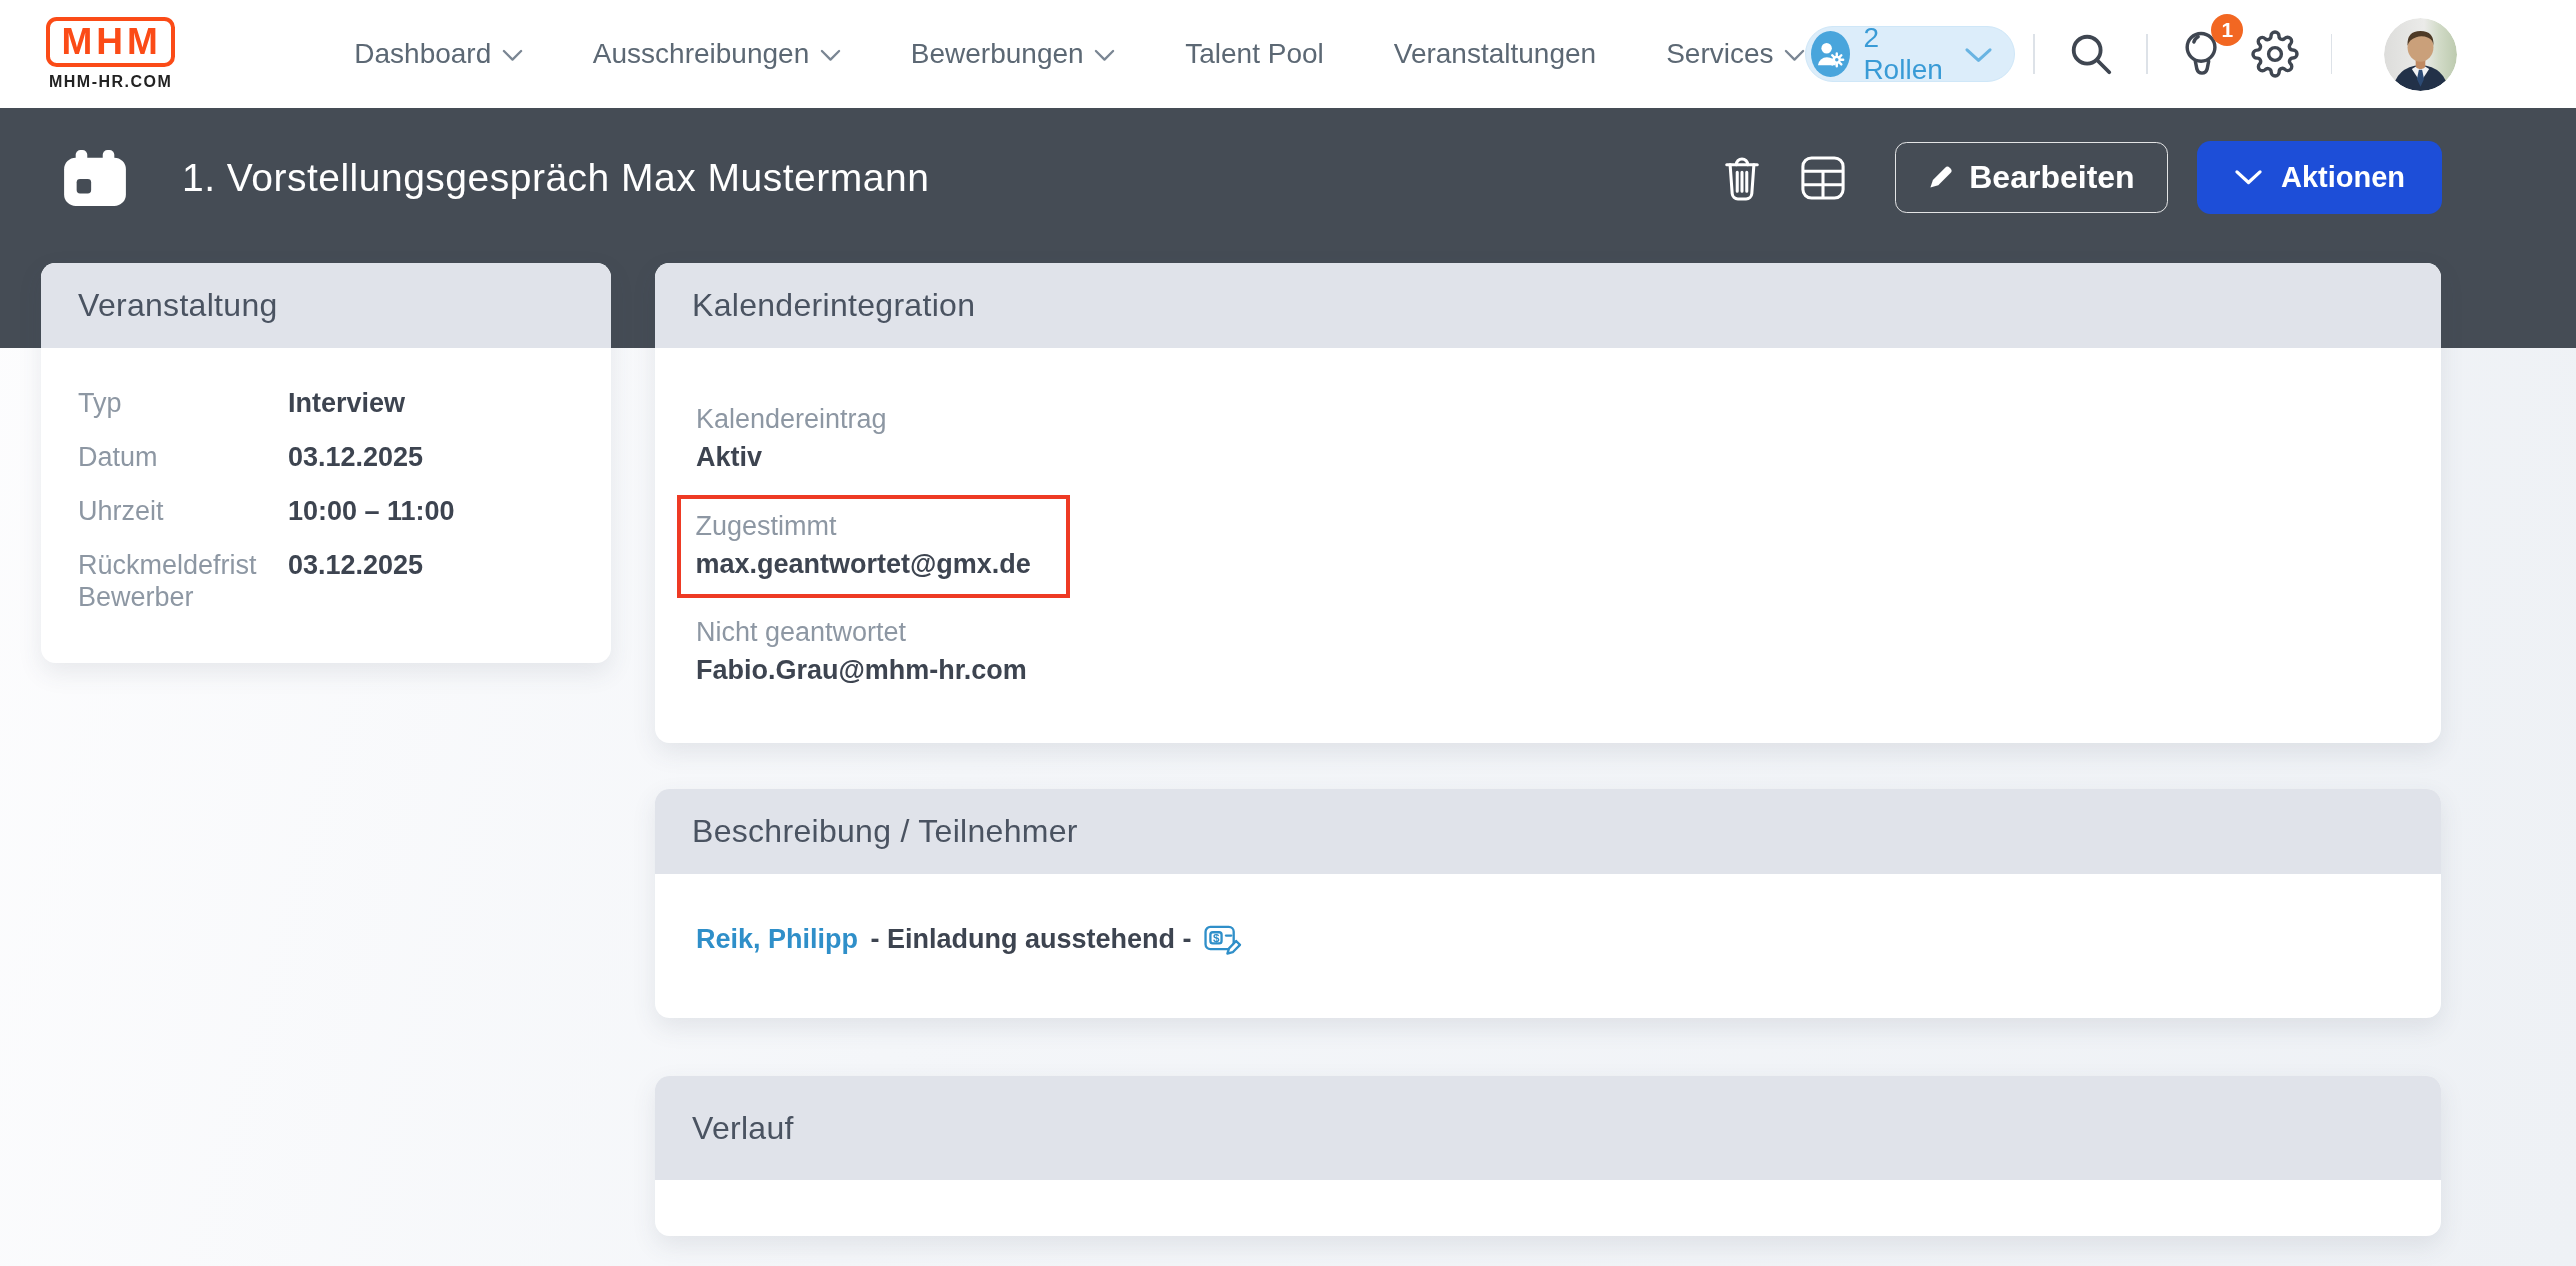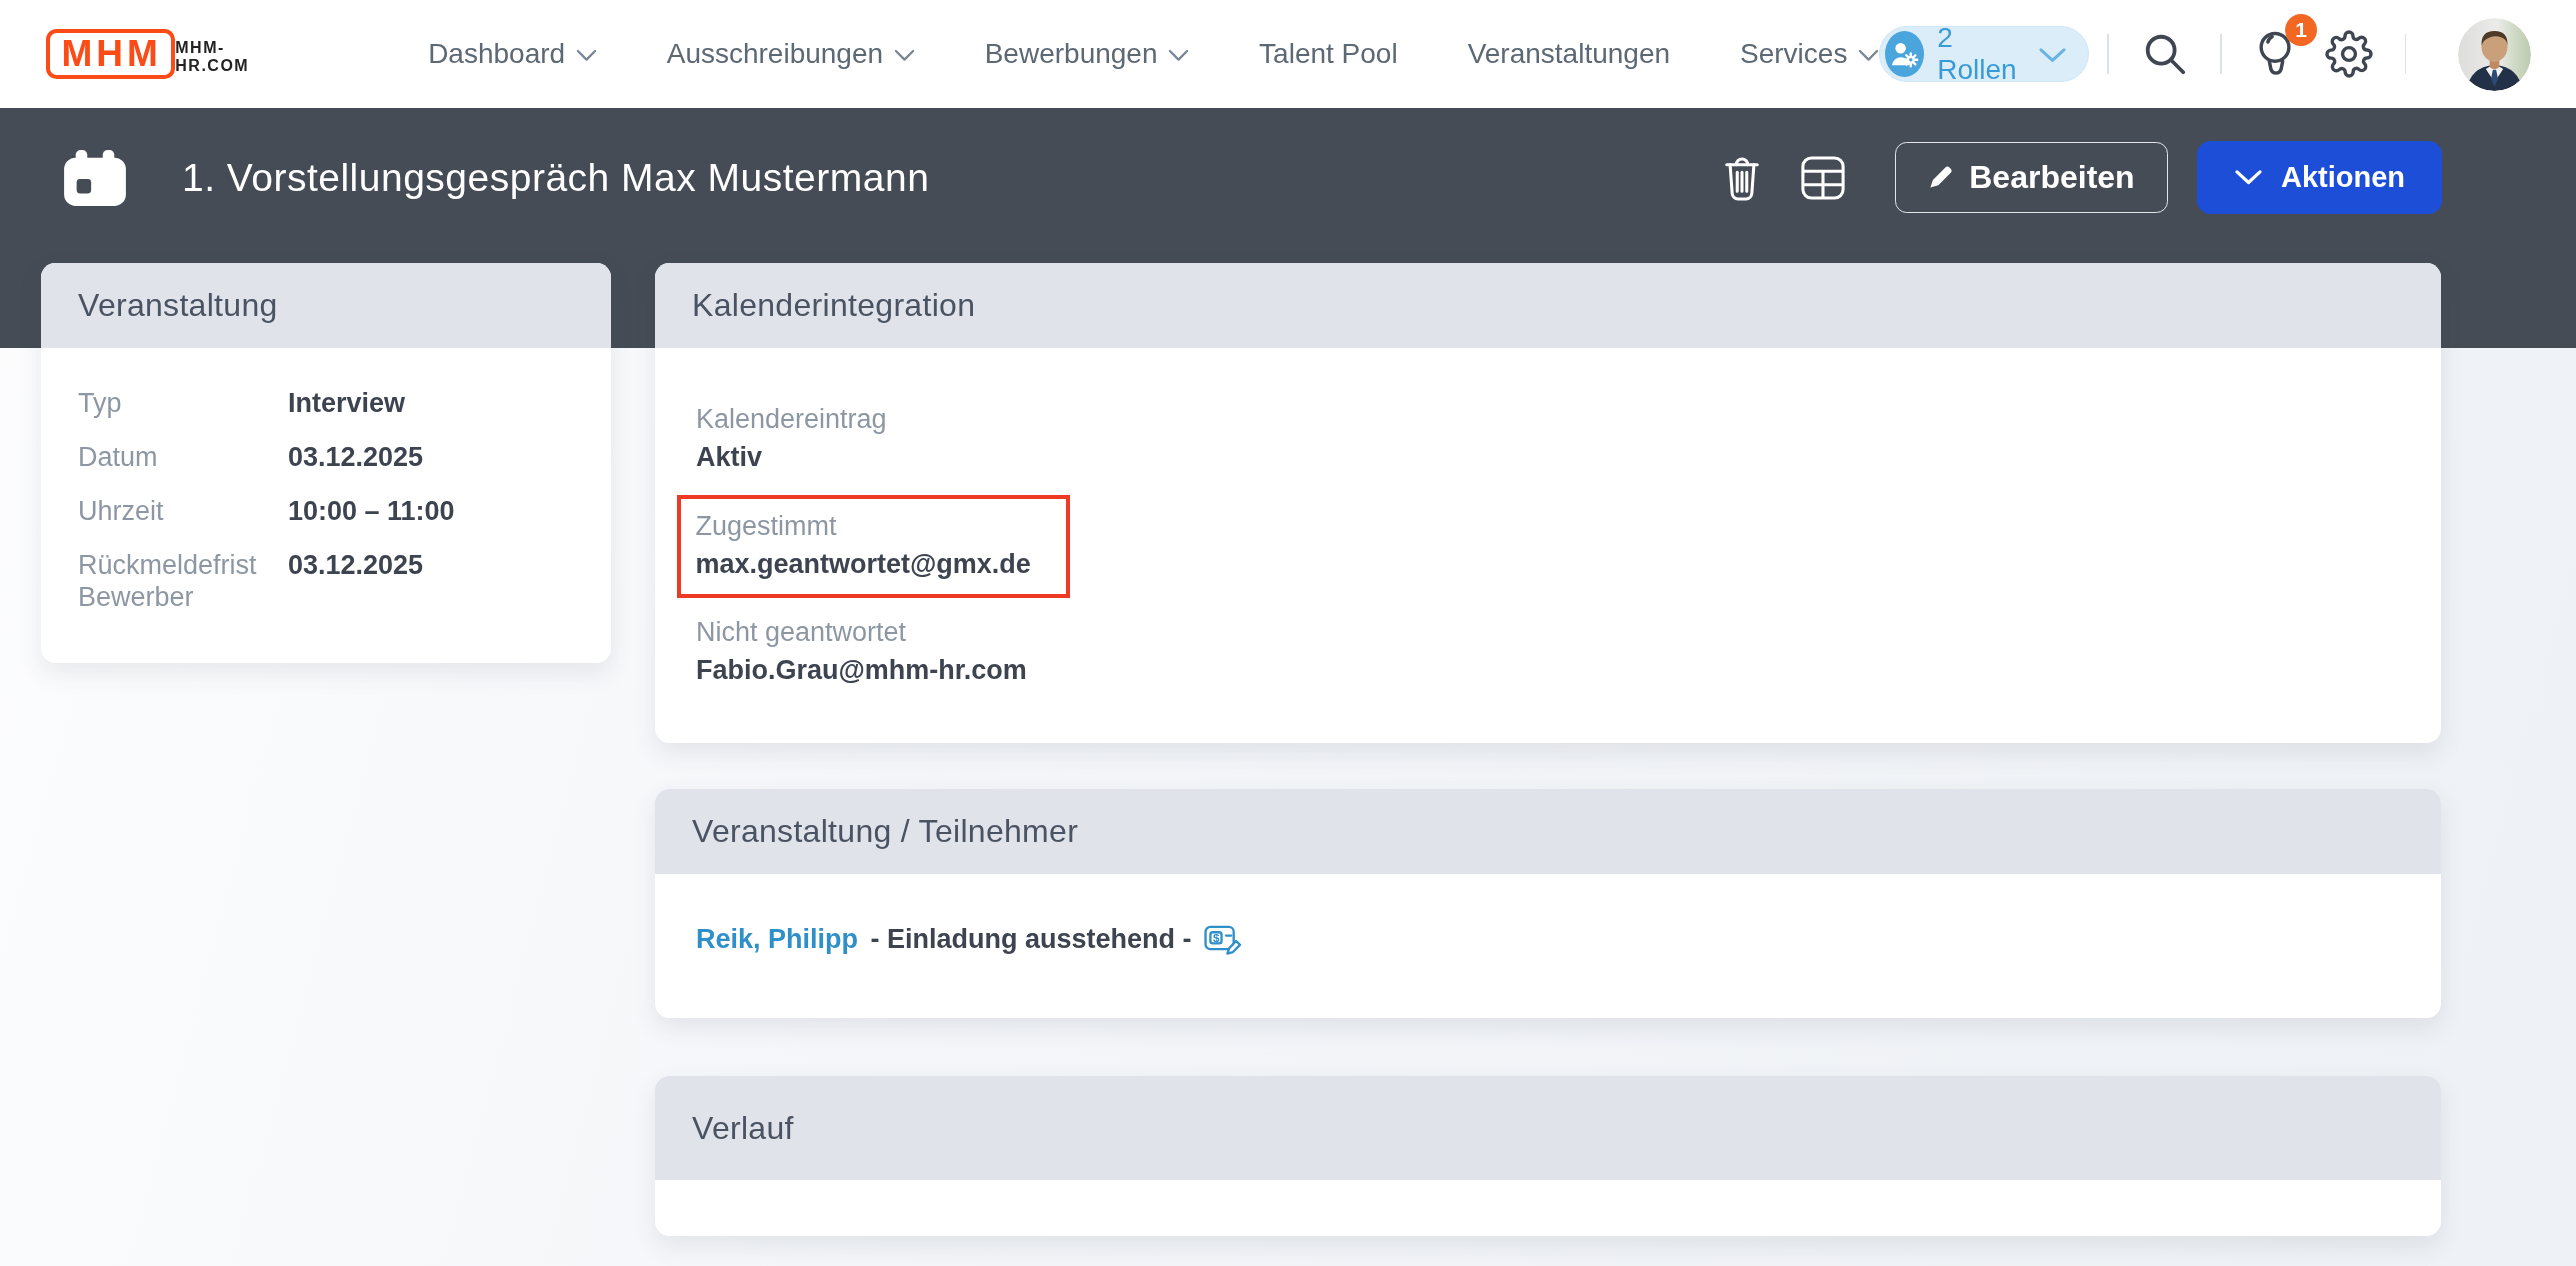--- a/index.html
+++ b/index.html
@@ -10,21 +10,21 @@
     position:relative; overflow:hidden; color:#3d4450;
   }
   svg { display:block; }
 
   
   .topnav {
     position:absolute; top:0; left:0; width:100%; height:108px;
     background:#ffffff; display:flex; align-items:center;
     padding:0 134px 0 46px; z-index:5;
   }
-  .logo { display:flex; flex-direction:row; align-items:center; cursor:pointer; }
+  .logo { display:flex; flex-direction:column; align-items:center; cursor:pointer; }
   .logo-box {
     border:4.8px solid #fb4b17; border-radius:10.6px; color:#fb4b17;
     font-size:37px; font-weight:bold; letter-spacing:3.9px;
     padding:1.9px 9.6px 3.9px 11.6px; line-height:1;
   }
   .logo-sub { font-size:16px; font-weight:bold; color:#222; letter-spacing:1.5px; margin-top:5.8px; }
 
   .menu { display:flex; align-items:center; gap:70px; margin-left:179px; }
   .nav-item { display:flex; align-items:center; gap:10.6px; font-size:28px; color:#5c6874; cursor:pointer; white-space:nowrap; }
   .nav-item .chev { color:#7a8693; margin-top:3.9px; }
@@ -333,21 +333,21 @@
       <div class="field-value">max.geantwortet@gmx.de</div>
     </div>
     <div>
       <div class="field-label">Nicht geantwortet</div>
       <div class="field-value">Fabio.Grau@mhm-hr.com</div>
     </div>
   </div>
 </article>
 
 <article class="card card-participants">
-  <div class="card-header">Veranstaltung / Teilnehmer</div>
+  <div class="card-header">Beschreibung / Teilnehmer</div>
   <div class="card-body">
     <div class="participant-row">
       <span class="p-name">Reik, Philipp</span>
       <span class="p-status">- Einladung ausstehend -</span>
       <span style="cursor:pointer;">
         <svg width="39" height="33" viewBox="0 0 40 34" fill="none" stroke="#2f8fc9" stroke-width="2.4" stroke-linejoin="round" stroke-linecap="round" style="font-size:28px">
           <rect x="1.5" y="4" width="29" height="23" rx="5"></rect>
           <rect x="6.5" y="9.5" width="11.5" height="11.5" rx="2.5"></rect>
           <text x="9.2" y="19.3" font-size="12" font-weight="bold" fill="#2f8fc9" stroke="none" font-family="Liberation Sans, sans-serif">$</text>
           <path d="M22.5 13 h5.5"></path>

